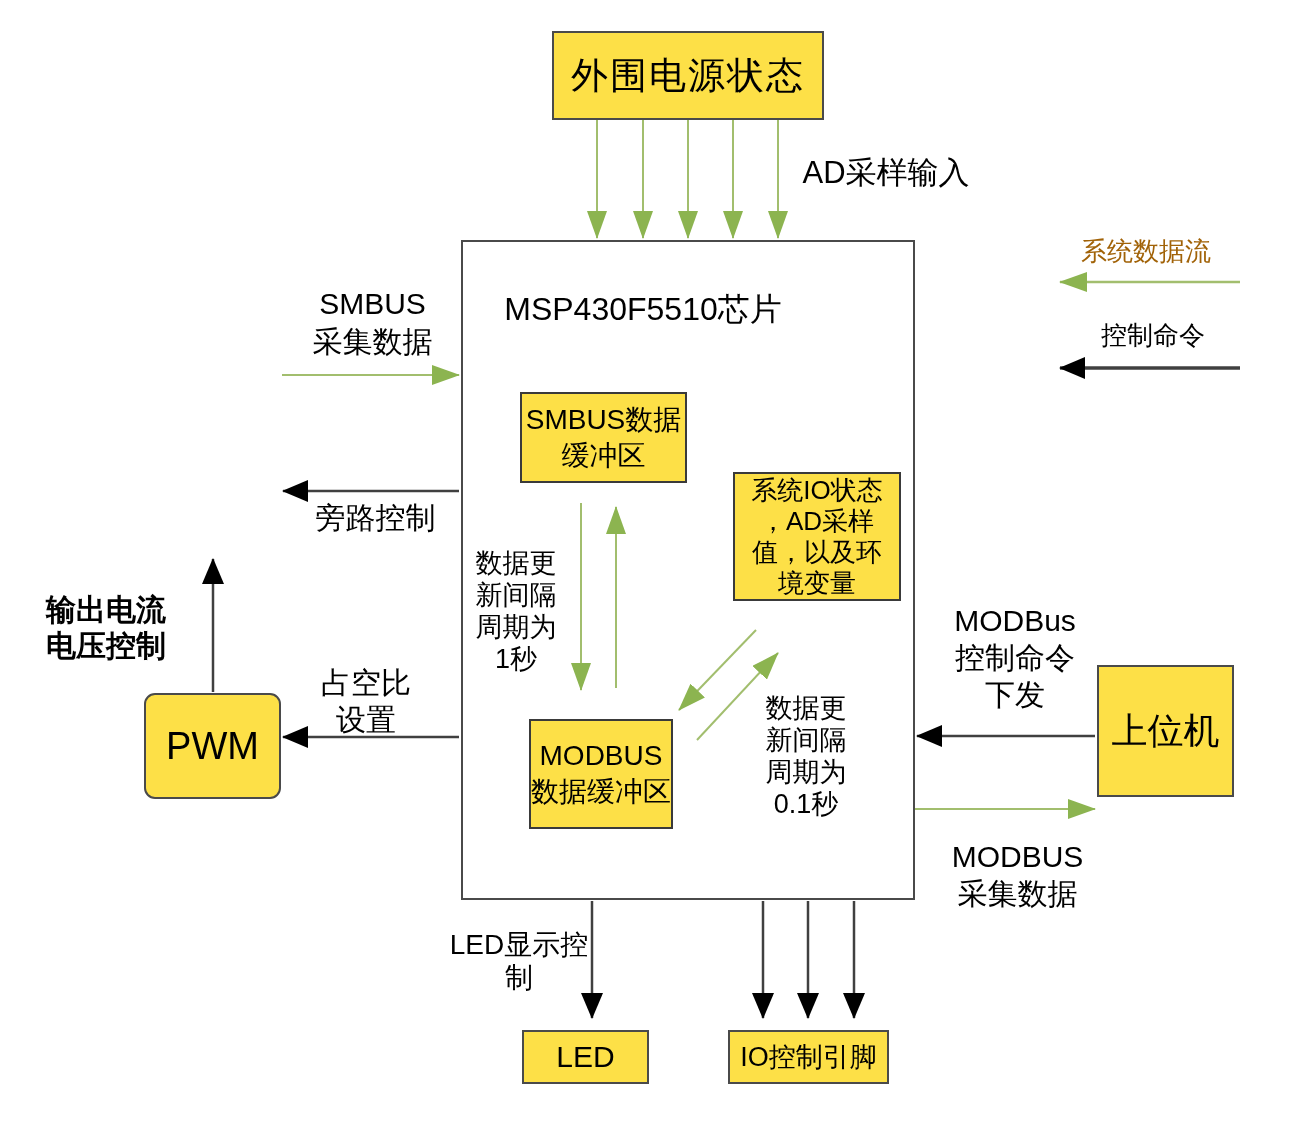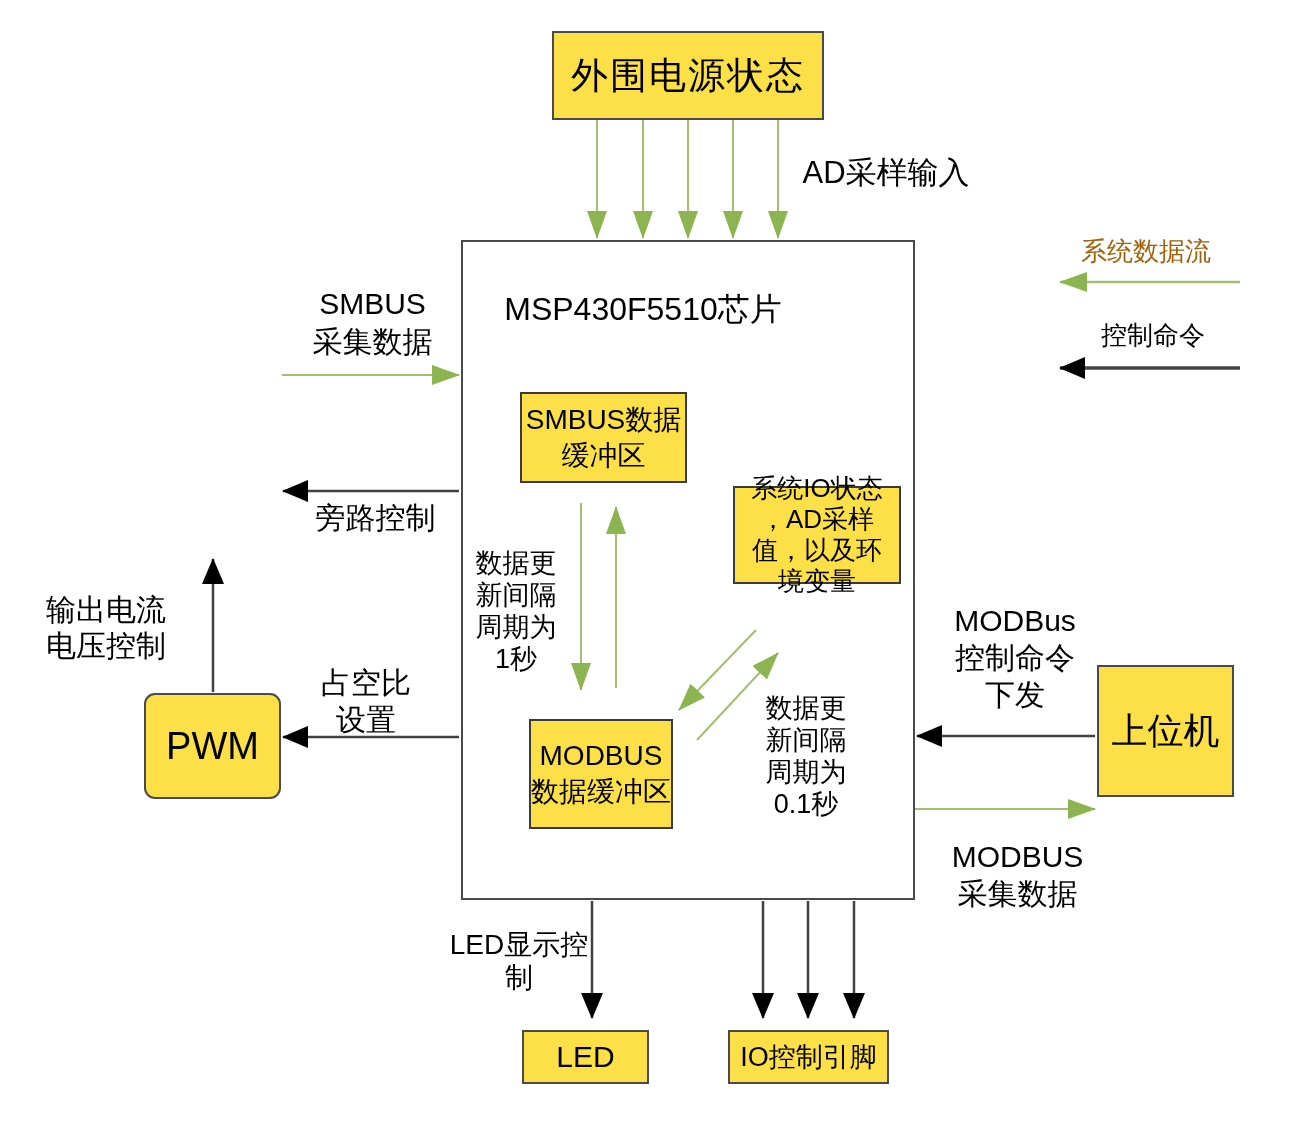--- a/index.html
+++ b/index.html
@@ -67,21 +67,21 @@
 
   <div class="box" style="left:1097px;top:665px;width:137px;height:132px;font-size:36px;">
     <span>上位机</span>
   </div>
 
   <div class="box inner" style="left:520px;top:392px;width:167px;height:91px;font-size:28px;line-height:36px;">
     <span>SMBUS数据</span>
     <span>缓冲区</span>
   </div>
 
-  <div class="box inner" style="left:733px;top:486px;width:168px;height:98px;font-size:26px;line-height:31px;">
+  <div class="box inner" style="left:733px;top:472px;width:168px;height:129px;font-size:26px;line-height:31px;">
     <span>系统IO状态</span>
     <span>，AD采样</span>
     <span>值，以及环</span>
     <span>境变量</span>
   </div>
 
   <div class="box inner" style="left:529px;top:719px;width:144px;height:110px;font-size:28px;line-height:36px;">
     <span>MODBUS</span>
     <span>数据缓冲区</span>
   </div>
@@ -96,21 +96,21 @@
 
   <div class="lbl" style="left:781px;top:152px;width:210px;font-size:31px;">AD采样输入</div>
 
   <div class="lbl" style="left:300px;top:285px;width:145px;font-size:30px;line-height:38px;">
     <div>SMBUS</div>
     <div>采集数据</div>
   </div>
 
   <div class="lbl" style="left:308px;top:498px;width:135px;font-size:30px;">旁路控制</div>
 
-  <div class="lbl" style="left:36px;top:592px;width:140px;font-size:30px;line-height:36px;">
+  <div class="lbl" style="left:36px;top:592px;width:140px;font-size:30px;line-height:36px;font-weight:bold;">
     <div>输出电流</div>
     <div>电压控制</div>
   </div>
 
   <div class="lbl" style="left:306px;top:664px;width:120px;font-size:30px;line-height:37px;">
     <div>占空比</div>
     <div>设置</div>
   </div>
 
   <div class="lbl" style="left:466px;top:547px;width:100px;font-size:27px;line-height:32px;">

